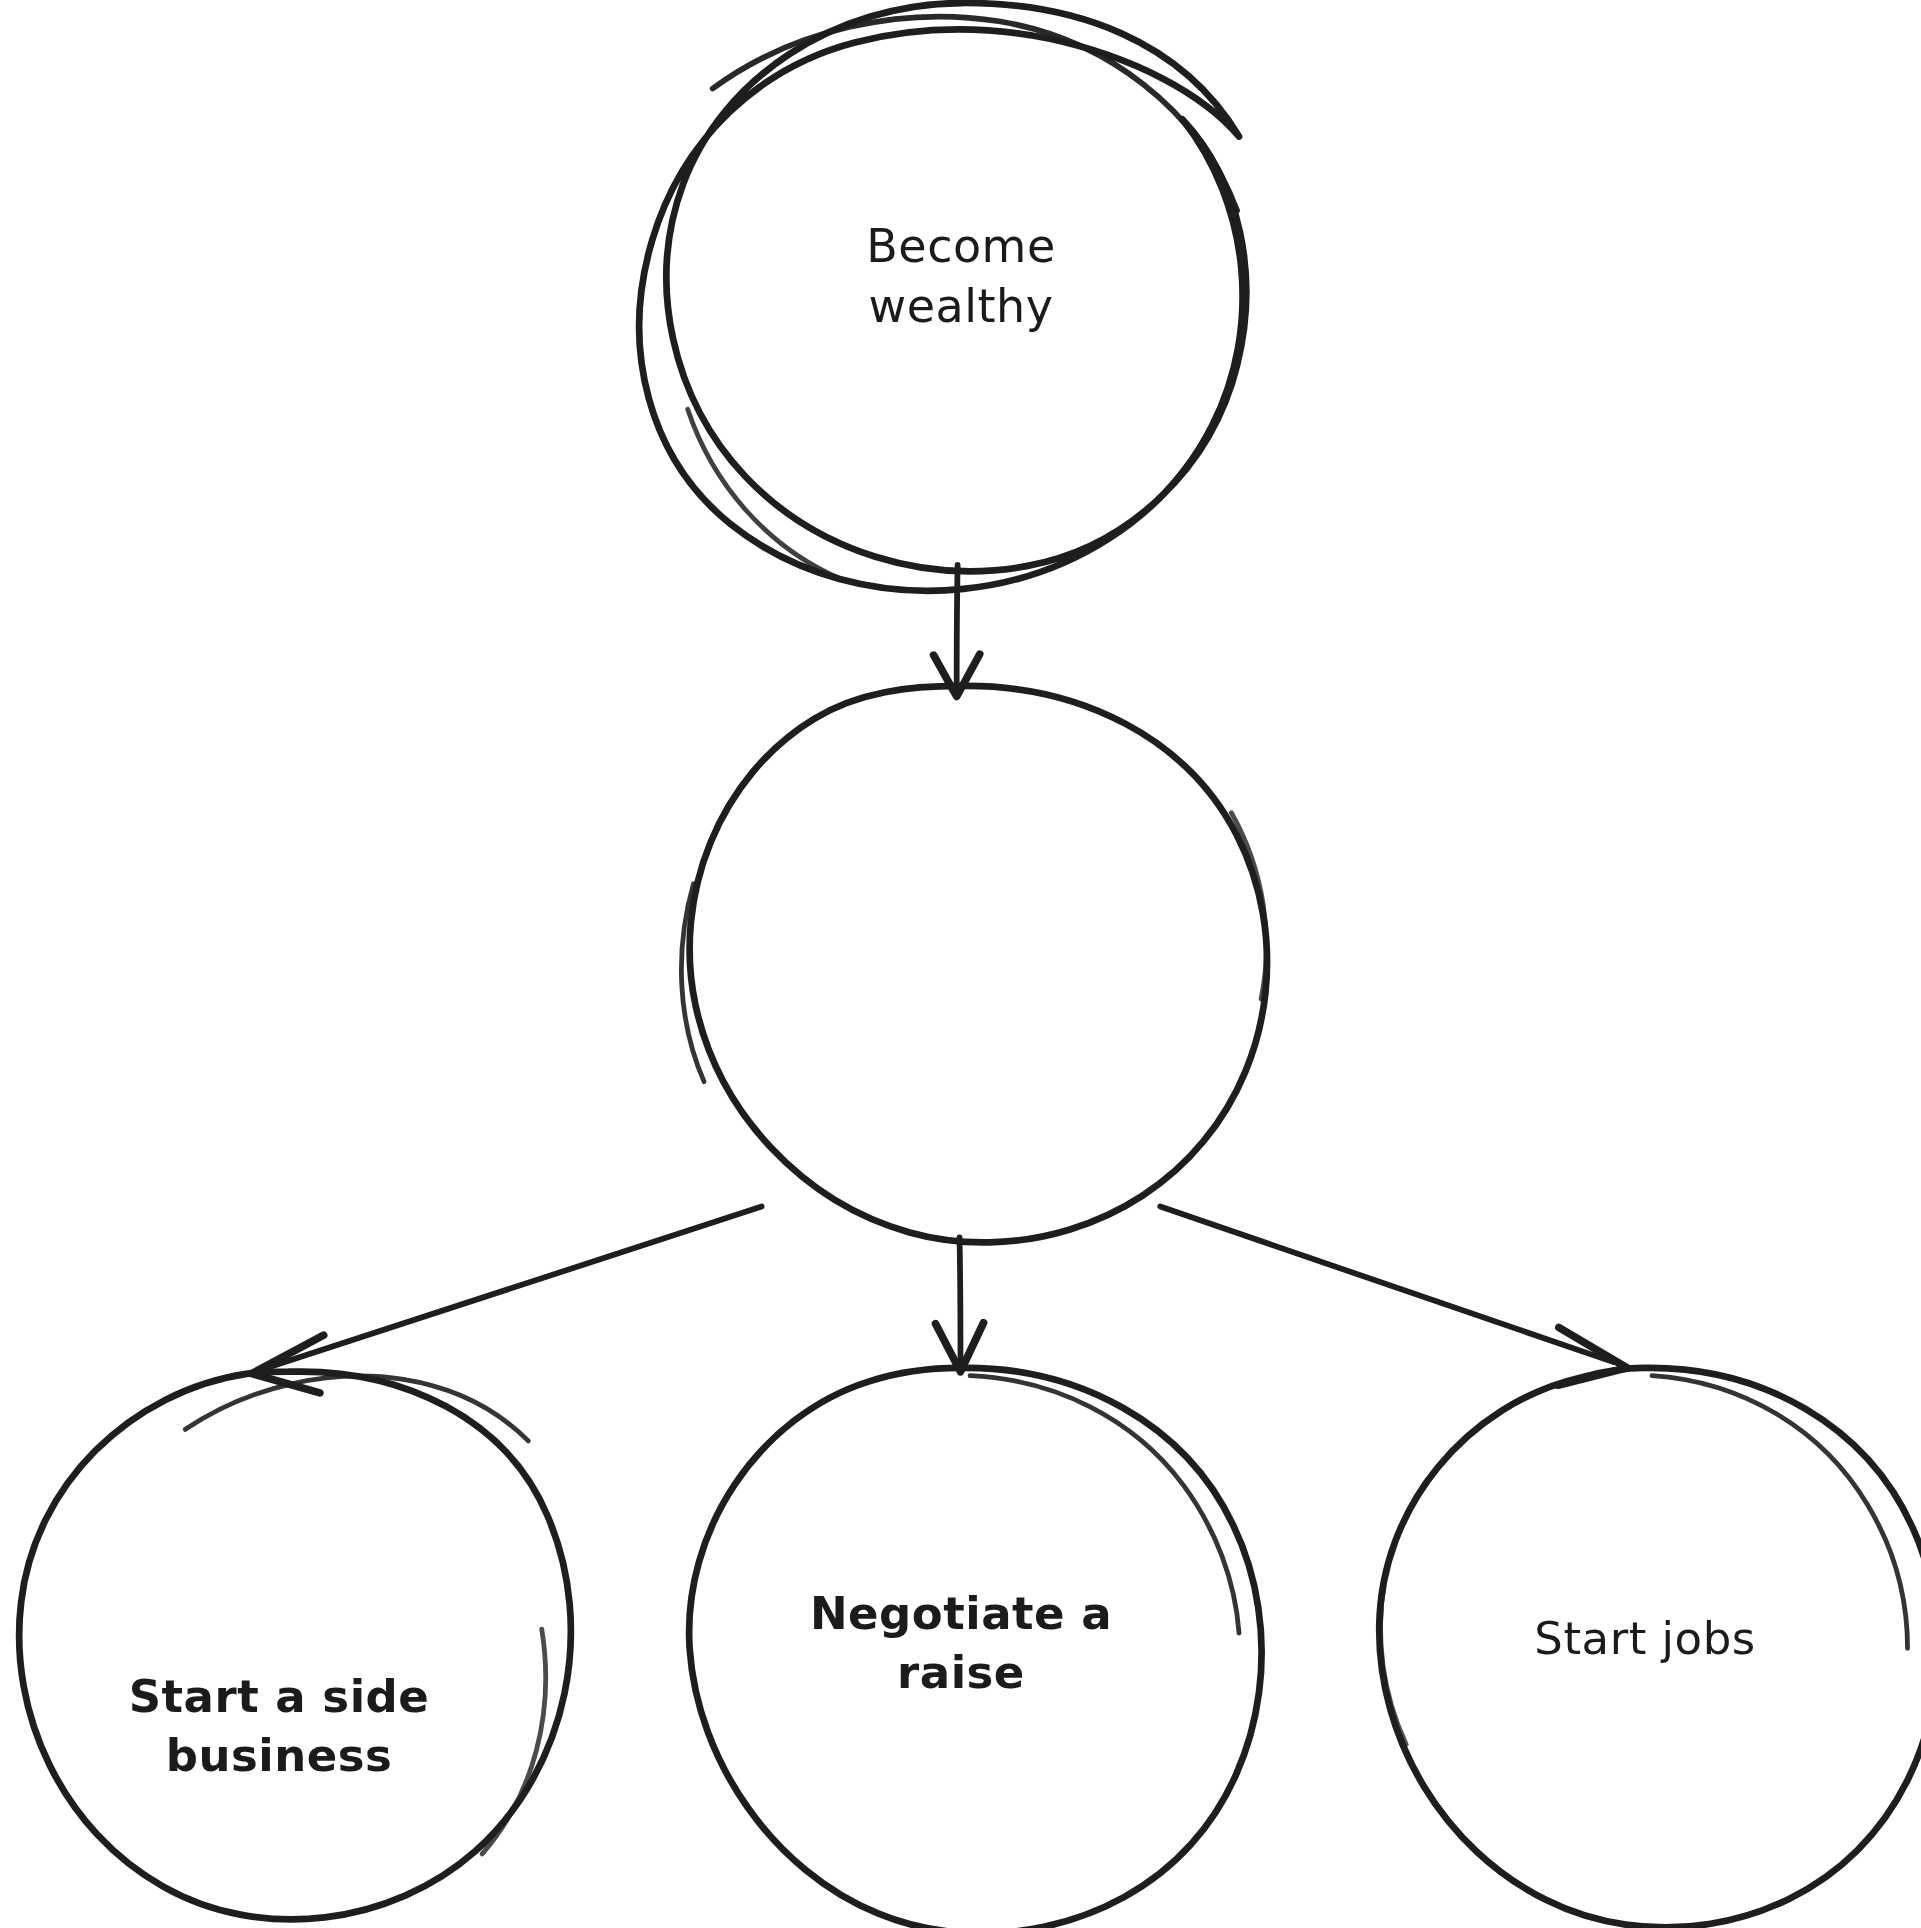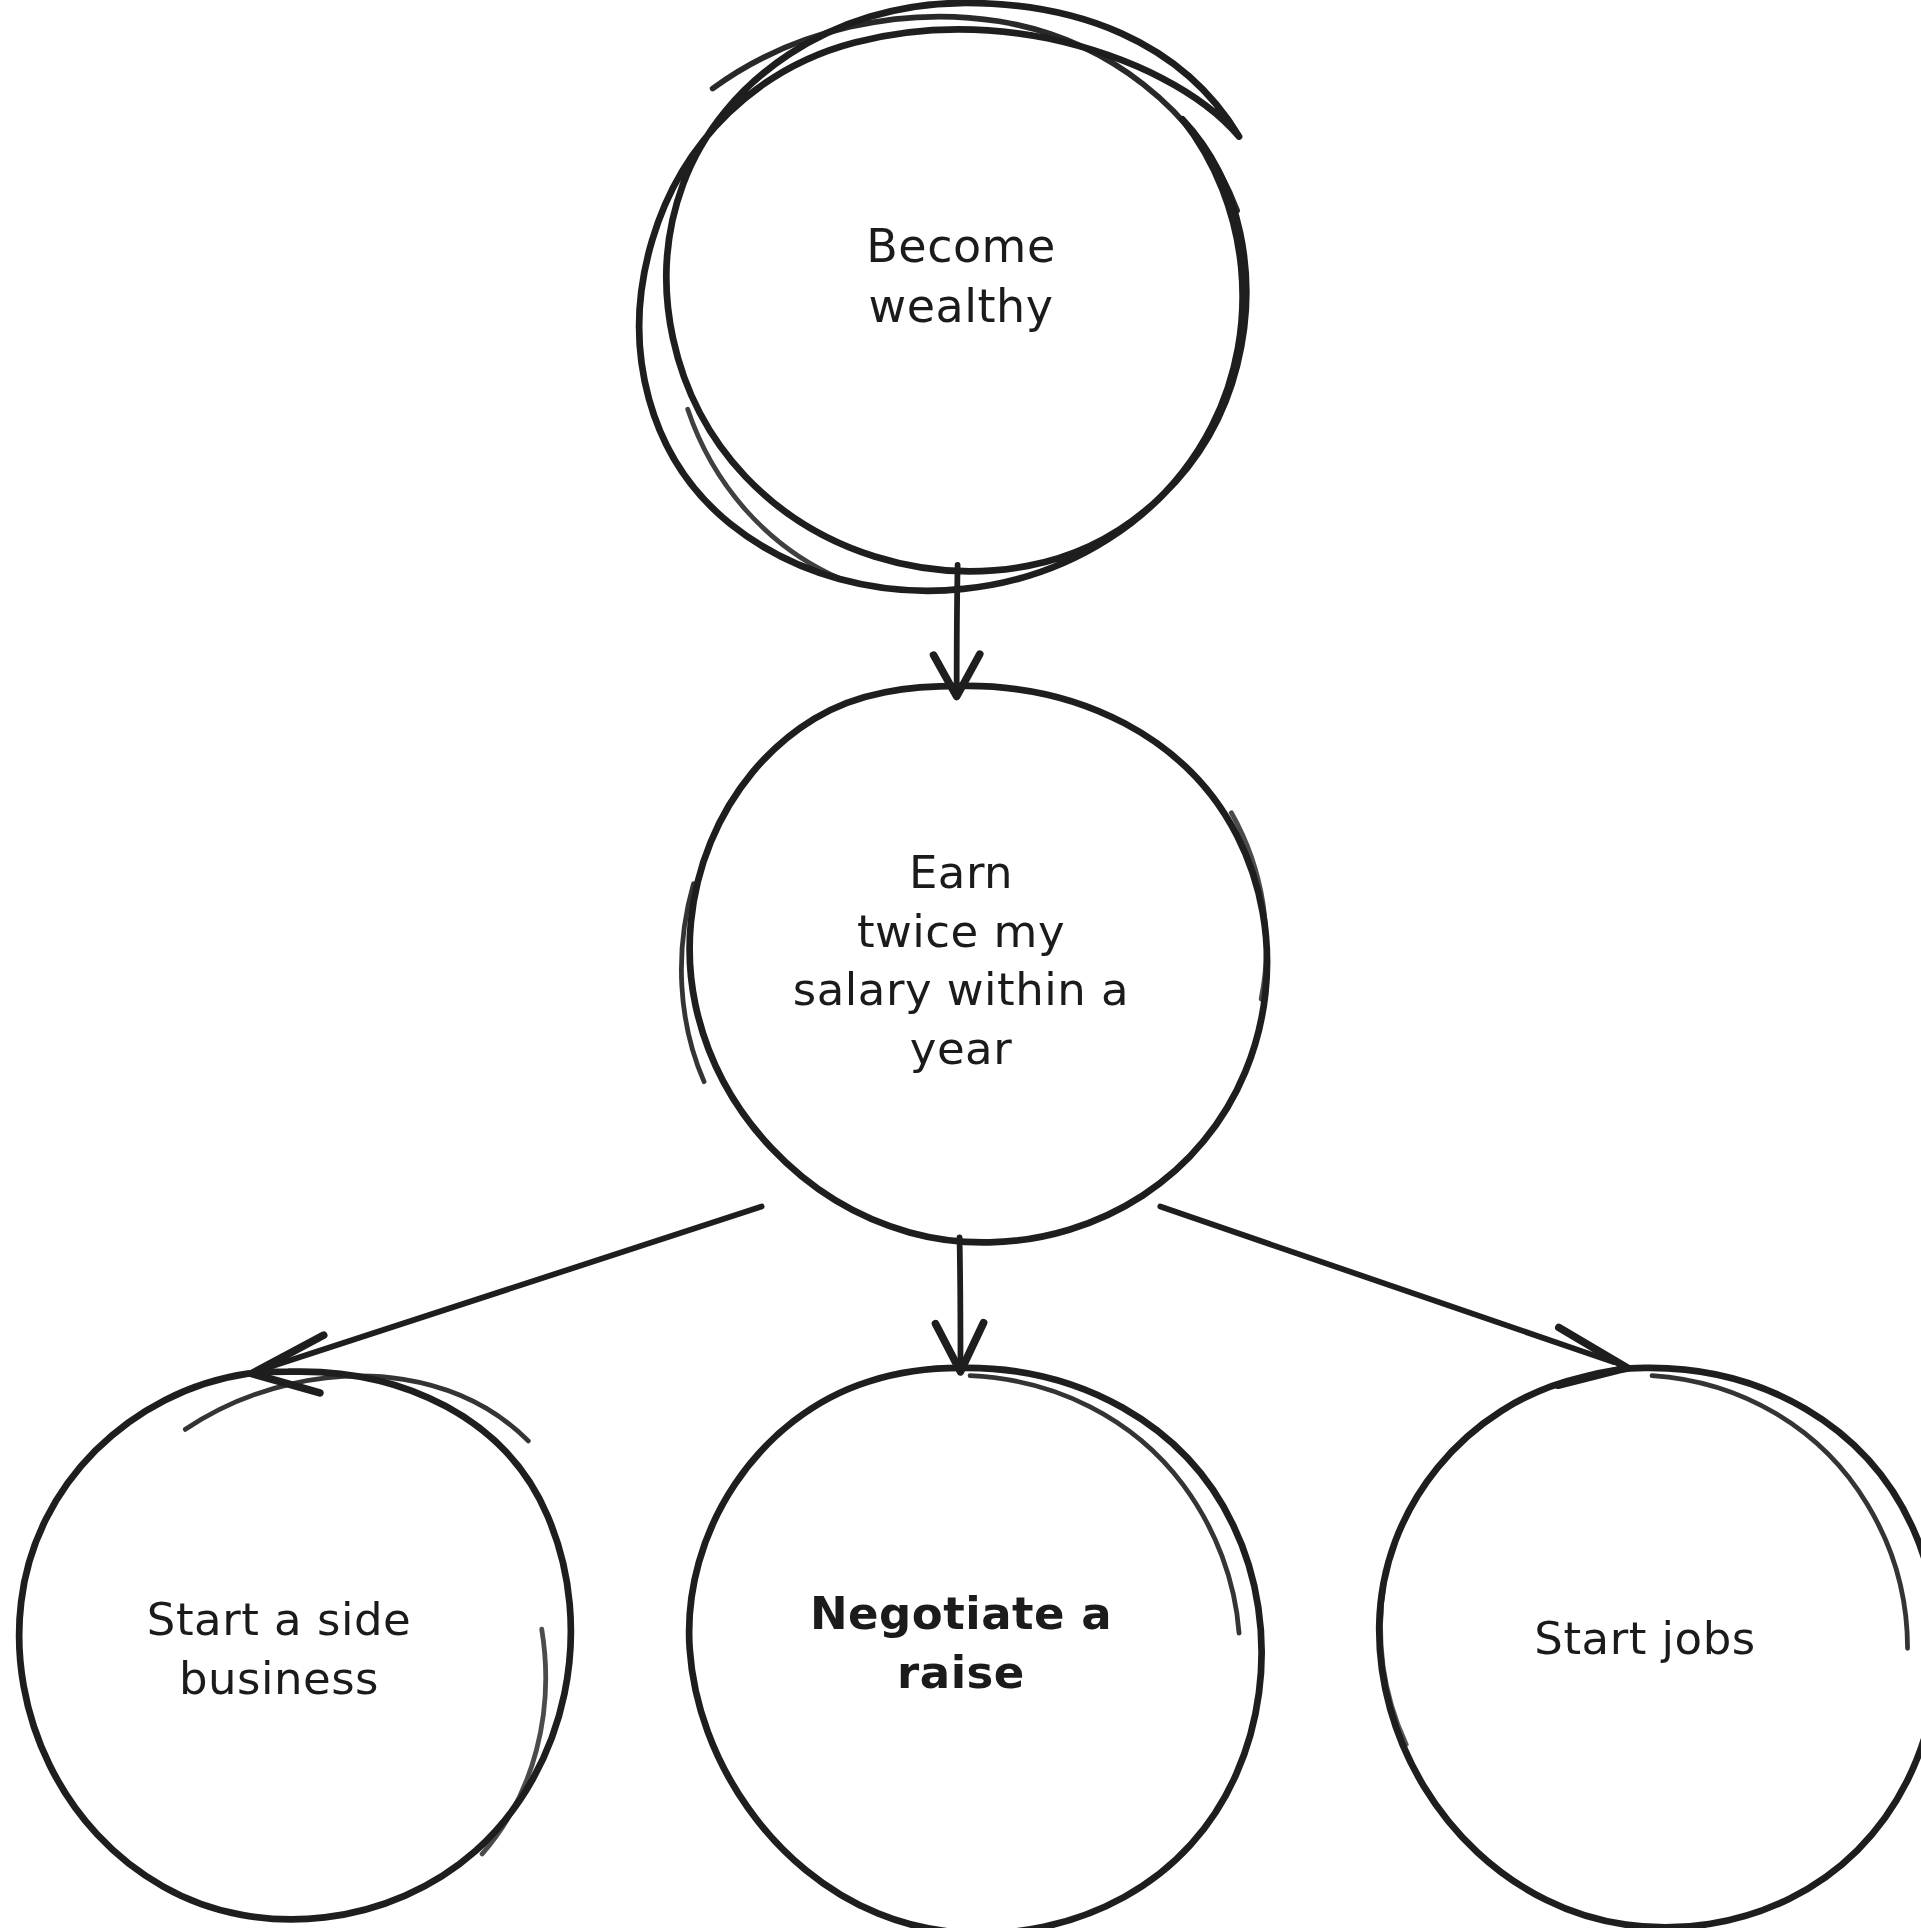--- a/index.html
+++ b/index.html
@@ -137,27 +137,23 @@
       <path class="node-stroke" style="stroke-width:5;opacity:.75" d="M 1441 1648
            C 1432 1706 1440 1764 1464 1816"></path>
     </g>
   </svg>
 
   <div class="node-hit" style="left:961px;top:277px;width:557px;height:557px;"></div>
   <div class="node-label" style="left:961px;top:277px;width:500px;font-size:46px;">Become
 wealthy</div>
 
   <div class="node-hit" style="left:961px;top:961px;width:553px;height:553px;"></div>
-  <div class="node-label" style="left:961px;top:961px;width:480px;font-size:45px;">Earn
-twice my
-salary within a
-year</div>
 
   <div class="node-hit" style="left:279px;top:1648px;width:553px;height:553px;"></div>
-  <div class="node-label" style="left:279px;top:1649px;width:452px;font-size:45px;">Start a side
+  <div class="node-label" style="left:279px;top:1726px;width:452px;font-size:45px;font-weight:bold;">Start a side
 business</div>
 
   <div class="node-hit" style="left:961px;top:1645px;width:553px;height:553px;"></div>
   <div class="node-label" style="left:961px;top:1643px;width:452px;font-size:45px;font-weight:bold;">Negotiate a
 raise</div>
 
   <div class="node-hit" style="left:1645px;top:1645px;width:553px;height:553px;"></div>
   <div class="node-label" style="left:1645px;top:1639px;width:480px;font-size:45px;">Start jobs</div>
 
 </div>

